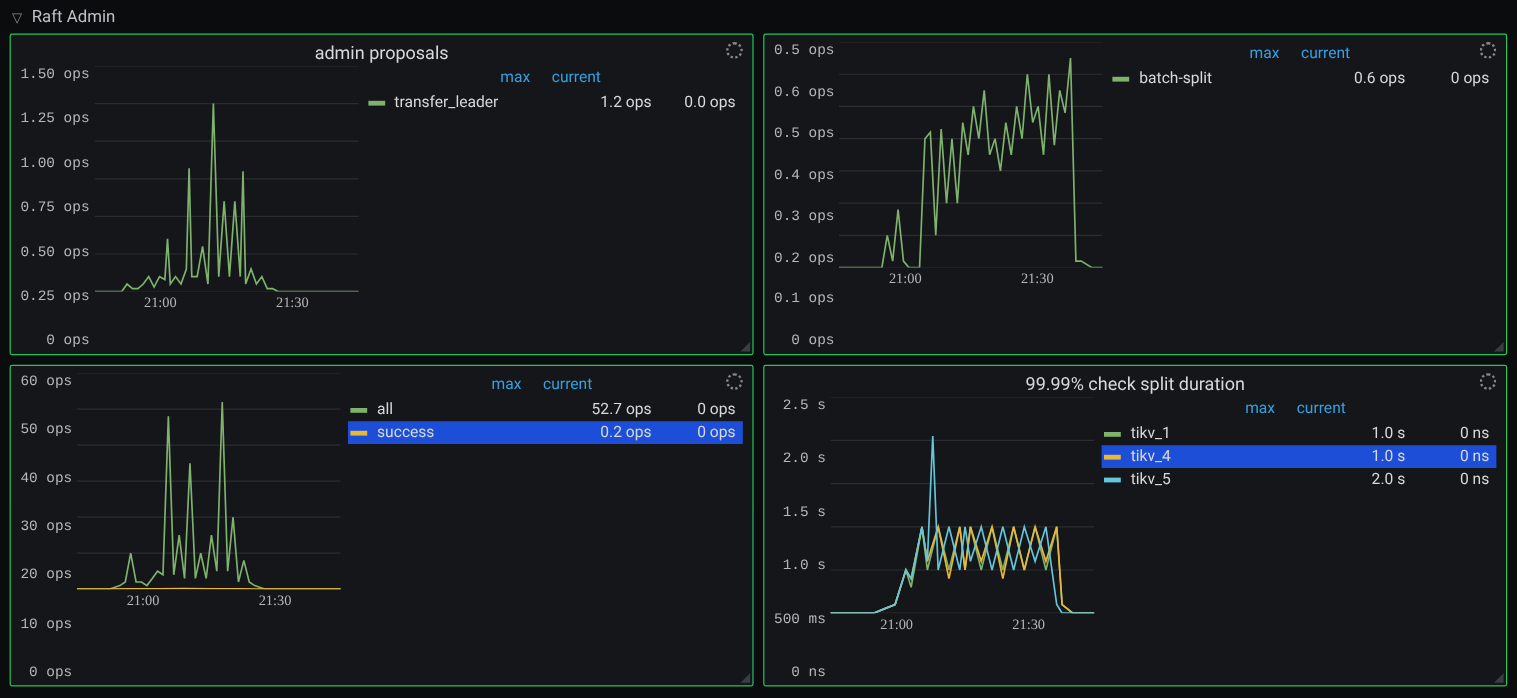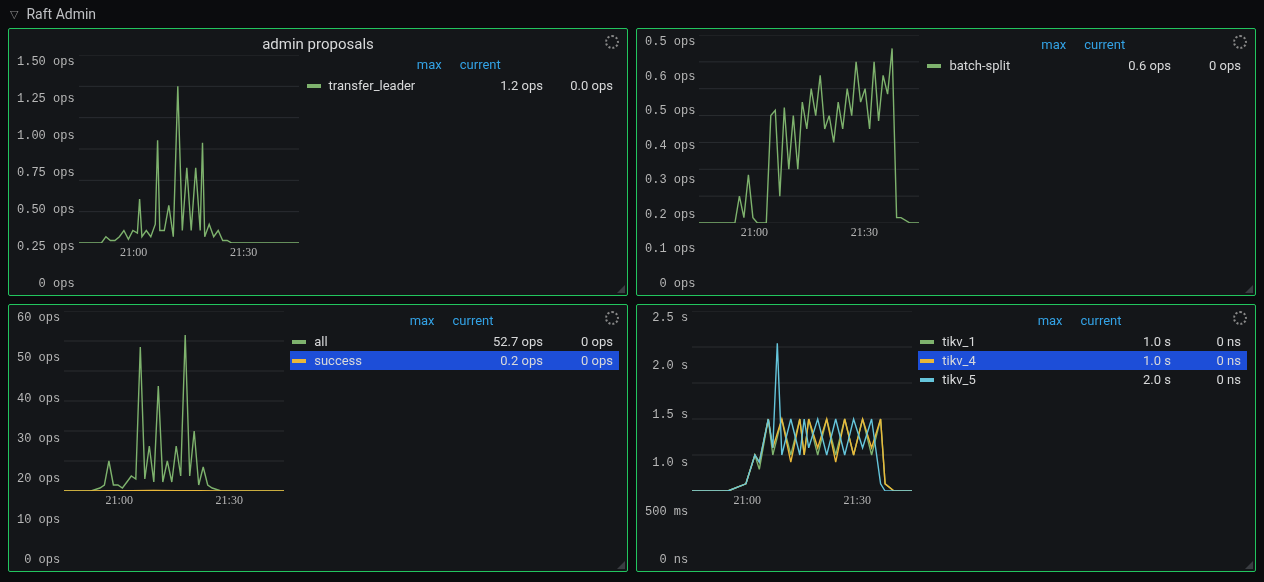--- a/index.html
+++ b/index.html
@@ -261,20 +261,21 @@
         <span class="s-name">success</span>
         <span class="s-max">0.2 ops</span>
         <span class="s-cur">0 ops</span>
       </div>
       </div>
     </div>
     <div class="resize"></div>
   </div>
     <div class="panel">
     <div class="loader"></div>
+    <div class="panel-title">99.99% check split duration</div>
     <div class="content">
       <div class="chart-area">
         <div class="yaxis">
           <span>2.5 s</span>
             <span>2.0 s</span>
             <span>1.5 s</span>
             <span>1.0 s</span>
             <span>500 ms</span>
             <span>0 ns</span>
         </div>

